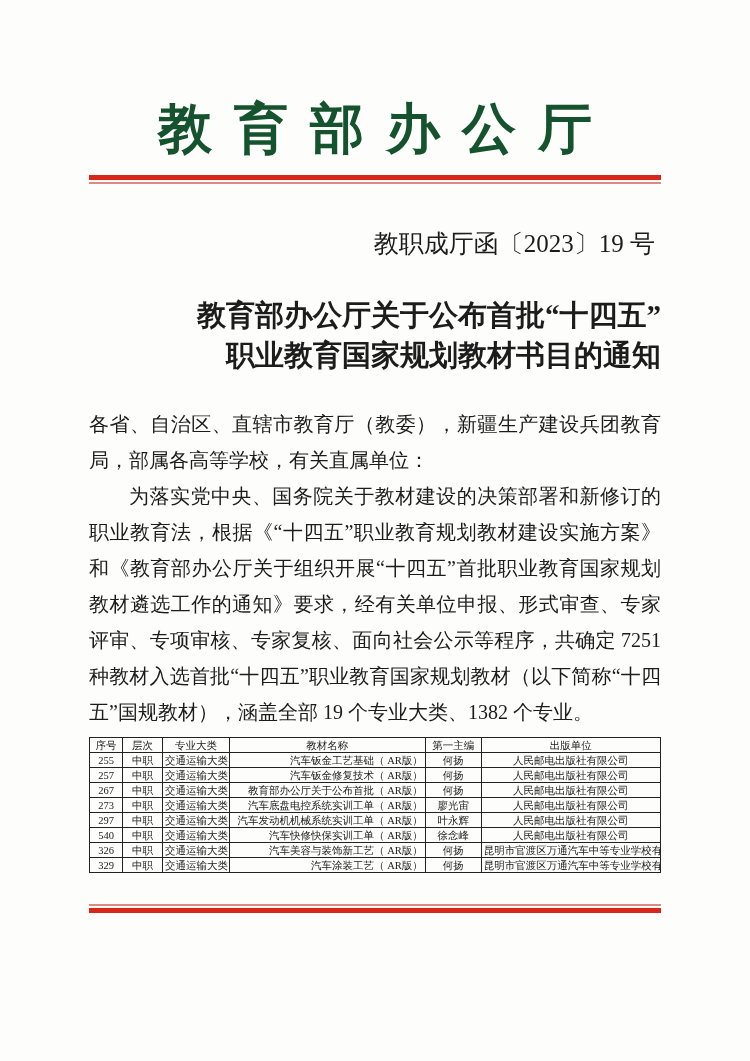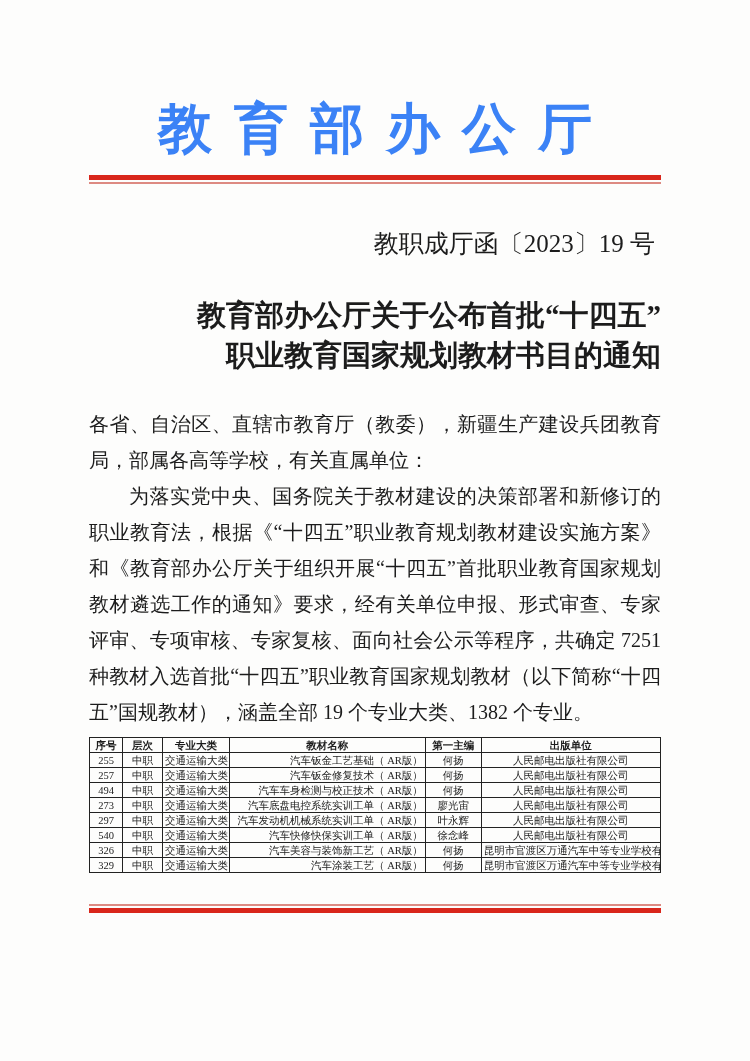--- a/index.html
+++ b/index.html
@@ -66,36 +66,36 @@
   }
   table.book-table th, table.book-table td {
     border: 1px solid #222;
     height: 15px;
     padding: 0 2px;
     text-align: center;
     white-space: nowrap;
     overflow: hidden;
     font-weight: normal;
   }
-  table.book-table th { font-weight: bold; }
+  table.book-table th { font-weight: normal; }
   table.book-table td.left { text-align: right; padding-left: 3px; }
   col.c-no   { width: 5.8%; }
   col.c-lvl  { width: 7.0%; }
   col.c-cat  { width: 11.7%; }
   col.c-name { width: 34.3%; }
   col.c-ed   { width: 9.8%; }
   col.c-pub  { width: 31.4%; }
 </style>
 </head>
 <body>
 
 <div class="page">
   <div class="content">
 
-    <div class="masthead" style="color: #3b82f6;">教育部办公厅</div>
+    <div class="masthead" style="color: #14532d;">教育部办公厅</div>
 
     <div class="rule rule-top">
       <div class="thick" style="background: rgb(217, 38, 27);"></div>
       <div class="gap"></div>
       <div class="thin" style="background: rgb(221, 138, 130);"></div>
     </div>
 
     <div class="doc-number">教职成厅函〔2023〕19 号</div>
 
     <div class="doc-title">
@@ -138,24 +138,24 @@
           </tr>
           <tr>
             <td>257</td>
             <td>中职</td>
             <td>交通运输大类</td>
             <td class="left">汽车钣金修复技术（ AR版）</td>
             <td>何扬</td>
             <td>人民邮电出版社有限公司</td>
           </tr>
           <tr>
-            <td>494</td>
-            <td>中职</td>
-            <td>交通运输大类</td>
-            <td class="left">汽车车身检测与校正技术（ AR版）</td>
+            <td>267</td>
+            <td>中职</td>
+            <td>交通运输大类</td>
+            <td class="left">教育部办公厅关于公布首批（ AR版）</td>
             <td>何扬</td>
             <td>人民邮电出版社有限公司</td>
           </tr>
           <tr>
             <td>273</td>
             <td>中职</td>
             <td>交通运输大类</td>
             <td class="left">汽车底盘电控系统实训工单（ AR版）</td>
             <td>廖光宙</td>
             <td>人民邮电出版社有限公司</td>

